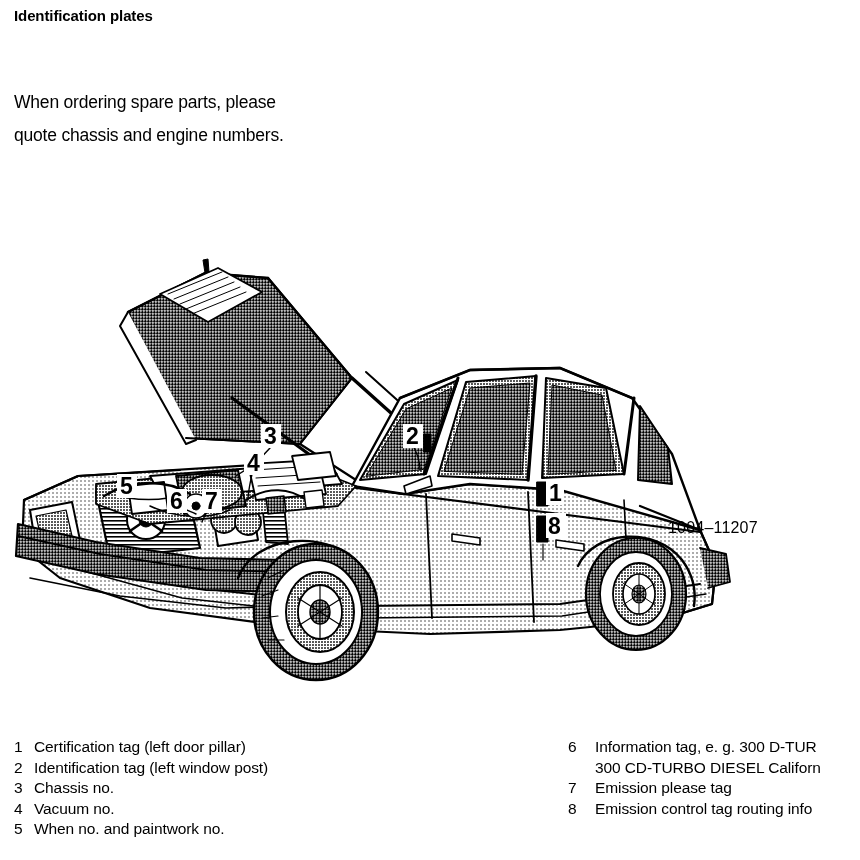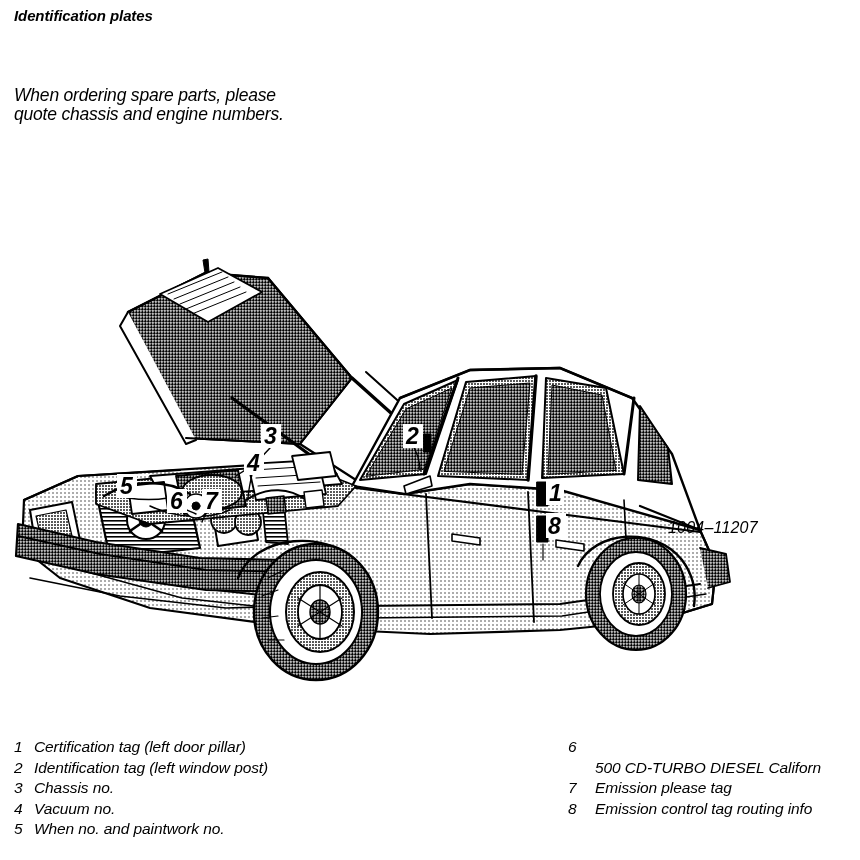--- a/index.html
+++ b/index.html
@@ -6,31 +6,31 @@
   html,body{margin:0;padding:0;}
   body{
     width:860px;height:860px;
     background:#ffffff;
     font-family:"Liberation Sans", sans-serif;
     color:#000;
     overflow:hidden;
     position:relative;
     -webkit-font-smoothing:none;
   }
-  .page{position:absolute;inset:0;font-style:italic;}
+  .page{position:absolute;inset:0;}
 
   
   .heading{
     position:absolute;left:14px;top:7px;
     font-size:15px;font-weight:bold;letter-spacing:-0.1px;
     white-space:nowrap;
   }
   .intro{
     position:absolute;left:14px;top:86px;
-    font-size:17.5px;line-height:19px;letter-spacing:-0.2px;
+    font-size:17.5px;line-height:33px;letter-spacing:-0.2px;
     white-space:pre-line;
   }
 
   
   .figure{
     position:absolute;left:0px;top:248px;width:790px;height:440px;
   }
   .figure svg{display:block;width:100%;height:100%;}
 
   .fig-ref{
@@ -342,22 +342,23 @@
       </div>
       <div class="legend-row">
         <span class="legend-num">5</span>
         <span class="legend-text">When no. and paintwork no.</span>
       </div>
     </div>
 
     <div class="legend-col right">
       <div class="legend-row">
         <span class="legend-num">6</span>
-      </div>
-      <div class="legend-cont">500 CD-TURBO DIESEL Californ</div>
+        <span class="legend-text">Information tag, e. g. 300 D-TUR</span>
+      </div>
+      <div class="legend-cont">300 CD-TURBO DIESEL Californ</div>
       <div class="legend-row">
         <span class="legend-num">7</span>
         <span class="legend-text">Emission please tag</span>
       </div>
       <div class="legend-row">
         <span class="legend-num">8</span>
         <span class="legend-text">Emission control tag routing info</span>
       </div>
     </div>
 

